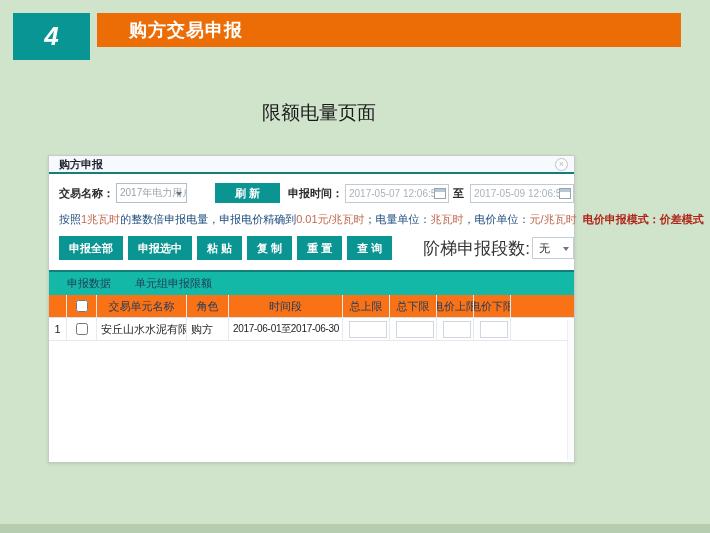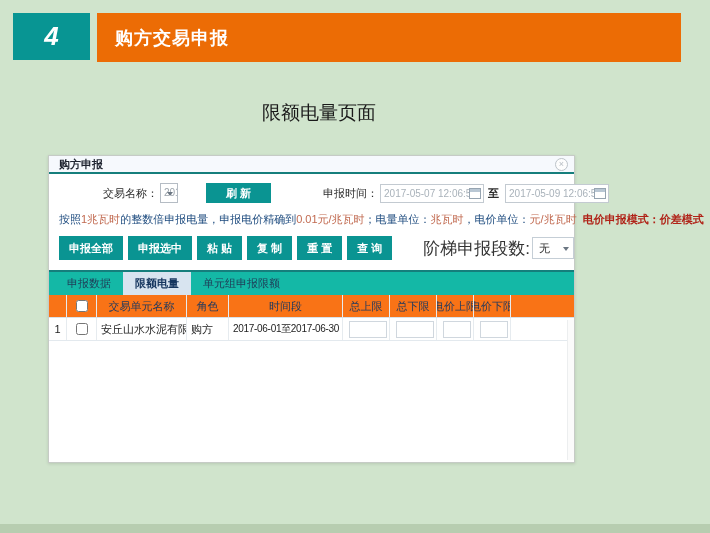--- a/index.html
+++ b/index.html
@@ -11,24 +11,24 @@
     overflow:hidden;
   }
   
   .num-box {
     position:absolute; left:13px; top:13px; width:77px; height:47px;
     background:#089593; color:#fff;
     font-size:26px; font-weight:bold; font-style:italic;
     display:flex; align-items:center; justify-content:center;
   }
   .title-bar {
-    position:absolute; left:97px; top:13px; width:584px; height:49px;
+    position:absolute; left:97px; top:13px; width:584px; height:34px;
     background:#ec6c05; color:#fff;
     font-size:18px; font-weight:bold;
-    display:flex; align-items:center; padding-left:18px;
+    display:flex; align-items:center; padding-left:32px;
     letter-spacing:1px;
   }
   .caption {
     position:absolute; left:262px; top:100px;
     font-family:"Liberation Serif","DejaVu Serif",serif;
     font-size:19px; color:#1a1a1a;
   }
   .footer-strip {
     position:absolute; left:0; top:524px; width:710px; height:9px;
     background:#b7cdb0;
@@ -48,21 +48,21 @@
     width:13px; height:13px; border:1px solid #bcc3c9; border-radius:50%;
     color:#b6bdc3; font-size:9px; line-height:10px; text-align:center;
     cursor:pointer; background:#fdfdfd;
   }
   .win-content { position:relative; width:100%; height:286px; }
   
   .form-row {
     display:flex; align-items:center; padding:9px 0 0 10px;
     font-size:11px; color:#222;
   }
-  .lbl { font-weight:normal; color:#2b2b2b; white-space:nowrap;margin-left:44px; }
+  .lbl { font-weight:bold; color:#2b2b2b; white-space:nowrap; }
   .sel {
     position:relative; width:112px; height:20px; margin-left:2px;
     border:1px solid #b5bcc4; background:#fff;
     font-size:10px; color:#9ba3ab; line-height:18px;
     padding:0 13px 0 3px; overflow:hidden; white-space:nowrap;
   }
   .sel-arrow {
     position:absolute; right:4px; top:8px; width:0; height:0;
     border-left:3px solid transparent; border-right:3px solid transparent;
     border-top:4px solid #6b7682;
@@ -190,21 +190,20 @@
       <button class="btn-teal">查 询</button>
       <span class="ladder-lbl">阶梯申报段数:</span>
       <span class="ladder-sel">
         <span>无</span>
         <span class="sel-arrow"></span>
       </span>
     </div>
 
     <div class="tabstrip">
       <span class="tab">申报数据</span>
-      <span class="tab active">限额电量</span>
       <span class="tab">单元组申报限额</span>
     </div>
 
     <div class="grid">
       <div class="grow head">
         <div class="cell c0"></div>
         <div class="cell c1">
           <input type="checkbox" style="">
         </div>
         <div class="cell c2">交易单元名称</div>

